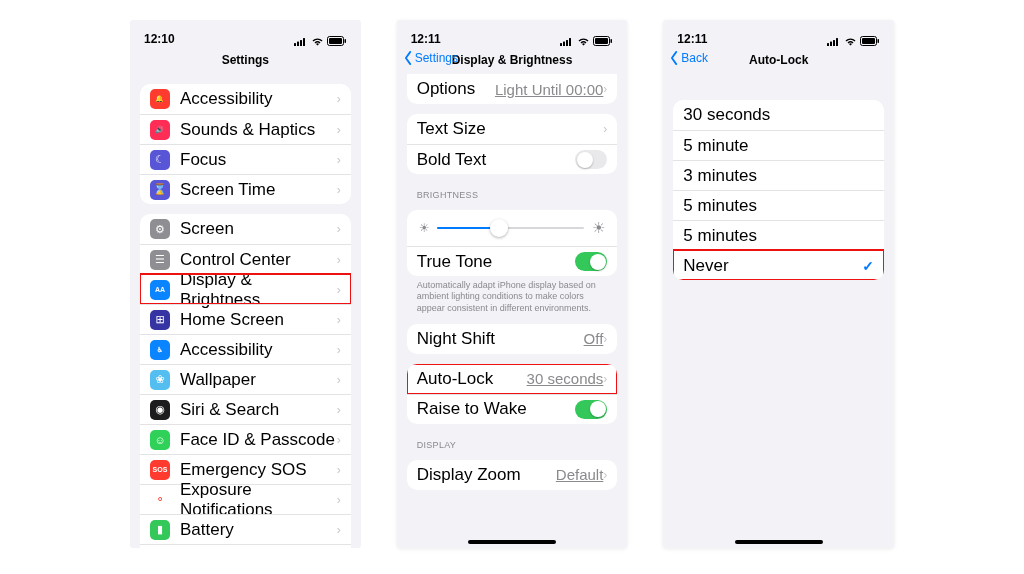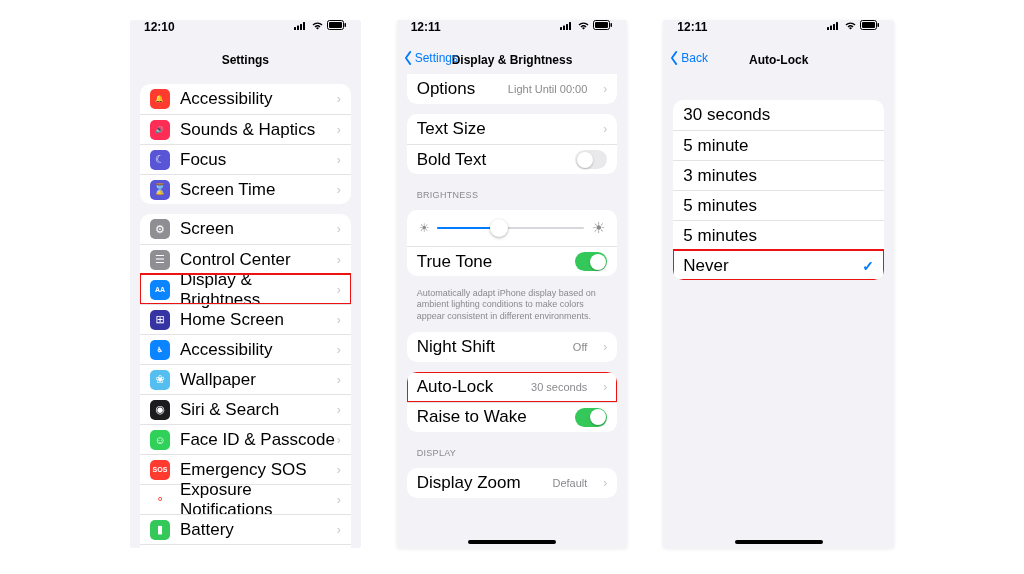--- a/index.html
+++ b/index.html
@@ -4,40 +4,40 @@
 <style>
   * { box-sizing: border-box; margin: 0; padding: 0; font-family: -apple-system, "Helvetica Neue", Arial, sans-serif; }
   body { background: #fff; width: 1024px; height: 574px; overflow: hidden; }
   .stage { display: flex; gap: 36px; padding: 20px 130px 0 130px; }
   .phone {
     width: 246px; height: 528px; background: #f2f2f7; border-radius: 3px;
     position: relative; overflow: hidden; font-size: 11px; color: #000;
   }
   .phone:nth-child(2), .phone:nth-child(3) { box-shadow: 0 1px 4px rgba(0,0,0,0.08); }
   
-  .status { display: flex; justify-content: space-between; align-items: flex-start;
+  .status { display: flex; justify-content: space-between; align-items: flex-end;
             height: 26px; padding: 0 14px; font-weight: 600; font-size: 12px; }
   .status-icons { display: flex; gap: 3px; align-items: center; }
   .status-icons svg { display: block; }
   
   .nav { position: relative; height: 28px; display:flex; align-items:center; justify-content:center; }
   .nav-title { font-weight: 600; font-size: 12px; }
   .nav-back { position:absolute; left:6px; top:5px; display:flex; align-items:center;
               color:#007aff; font-size:12px; gap:1px; }
   .nav-back svg { width:11px; height:14px; }
   
   .group { margin: 10px 10px 0 10px; background:#fff; border-radius:10px; overflow:hidden; }
   .group.flat-top { border-top-left-radius:0; border-top-right-radius:0; margin-top:0;}
   .section-label { margin:16px 0 2px 20px; font-size:9px; letter-spacing:0.3px; color:#8a8a8e; text-transform:uppercase;}
-  .footer-text { margin:12px 20px 0 20px; font-size:9px; line-height:1.25; color:#8a8a8e;}
+  .footer-text { margin:4px 20px 0 20px; font-size:9px; line-height:1.25; color:#8a8a8e;}
   .row { display:flex; align-items:center; height:30px; padding:0 10px;
          border-top:0.5px solid #e3e3e6; position:relative; }
   .row:first-child { border-top:none; }
   .row .label { flex:1; font-size:17px; }
-  .row .value { font-size:11px; color:#8a8a8e; margin-right:16px; }
+  .row .value { font-size:15px; color:#8a8a8e; margin-right:0;text-decoration:underline; }
   .chev { color:#c7c7cc; font-size:12px; line-height:1; }
   .icon-box { width:20px; height:20px; border-radius:5px; margin-right:10px;
               display:flex; align-items:center; justify-content:center; flex:0 0 20px; }
   .icon-box span { font-size:11px; color:#fff; }
   .toggle { width:32px; height:19px; border-radius:10px; position:relative; }
   .toggle::after{ content:""; position:absolute; top:1.5px; width:16px; height:16px;
                   border-radius:50%; background:#fff; box-shadow:0 1px 2px rgba(0,0,0,0.25);}
   .toggle.on  { background:#34c759; } .toggle.on::after  { right:1.5px; }
   .toggle.off { background:#e9e9eb; } .toggle.off::after { left:1.5px; }
   .highlight { outline:2px solid #e11; outline-offset:-1px; }

